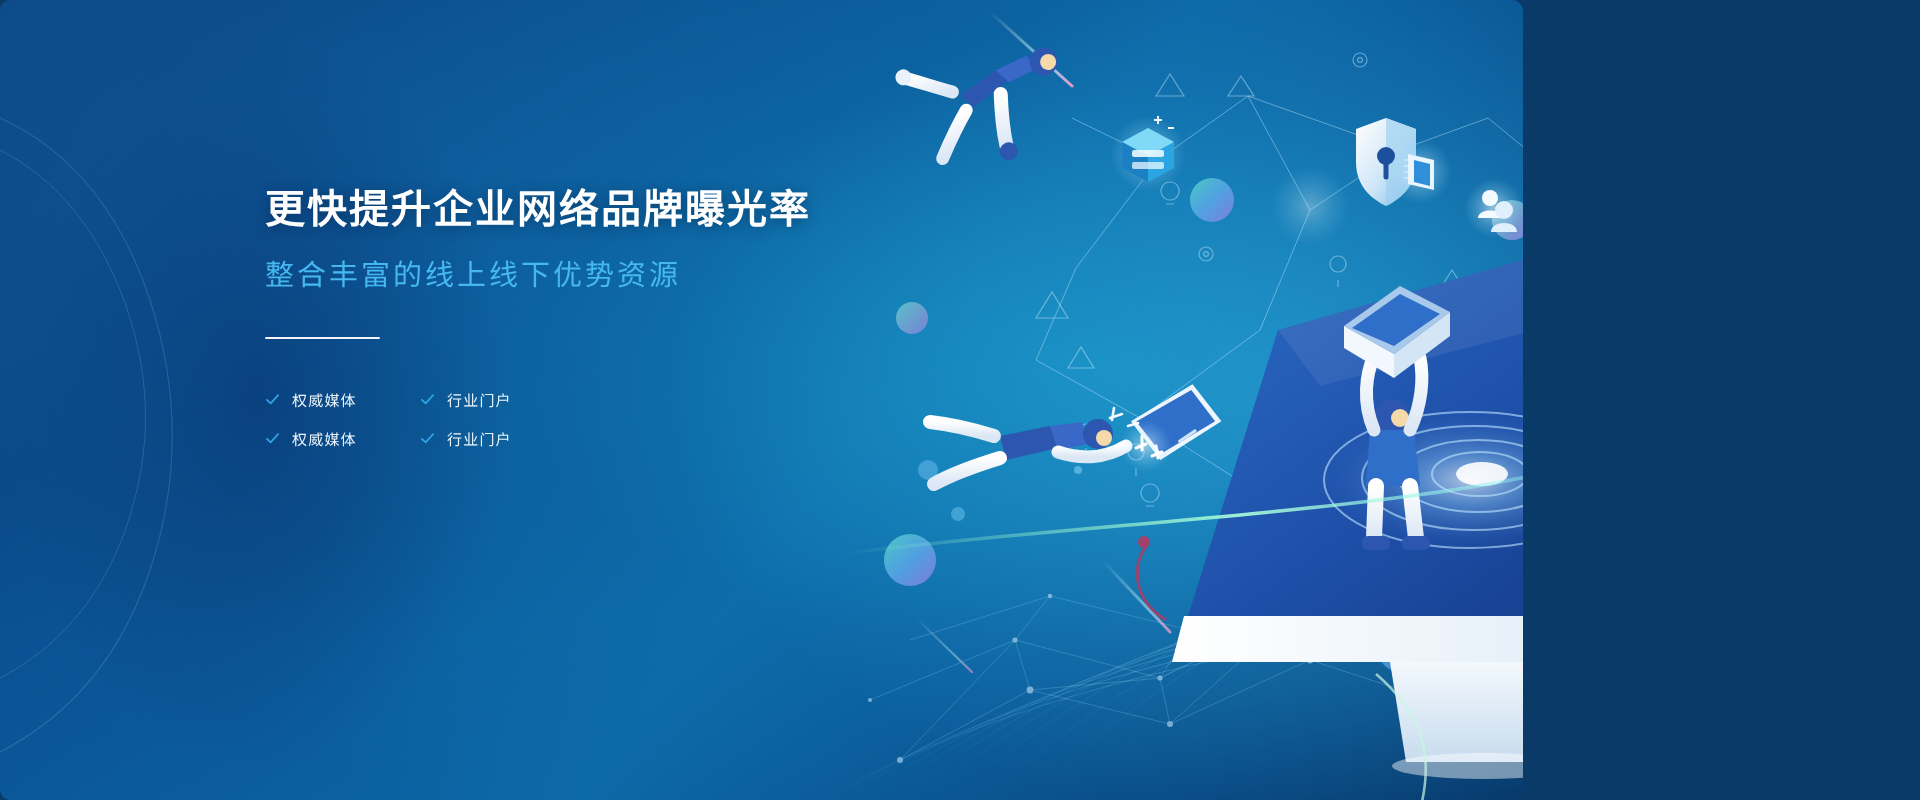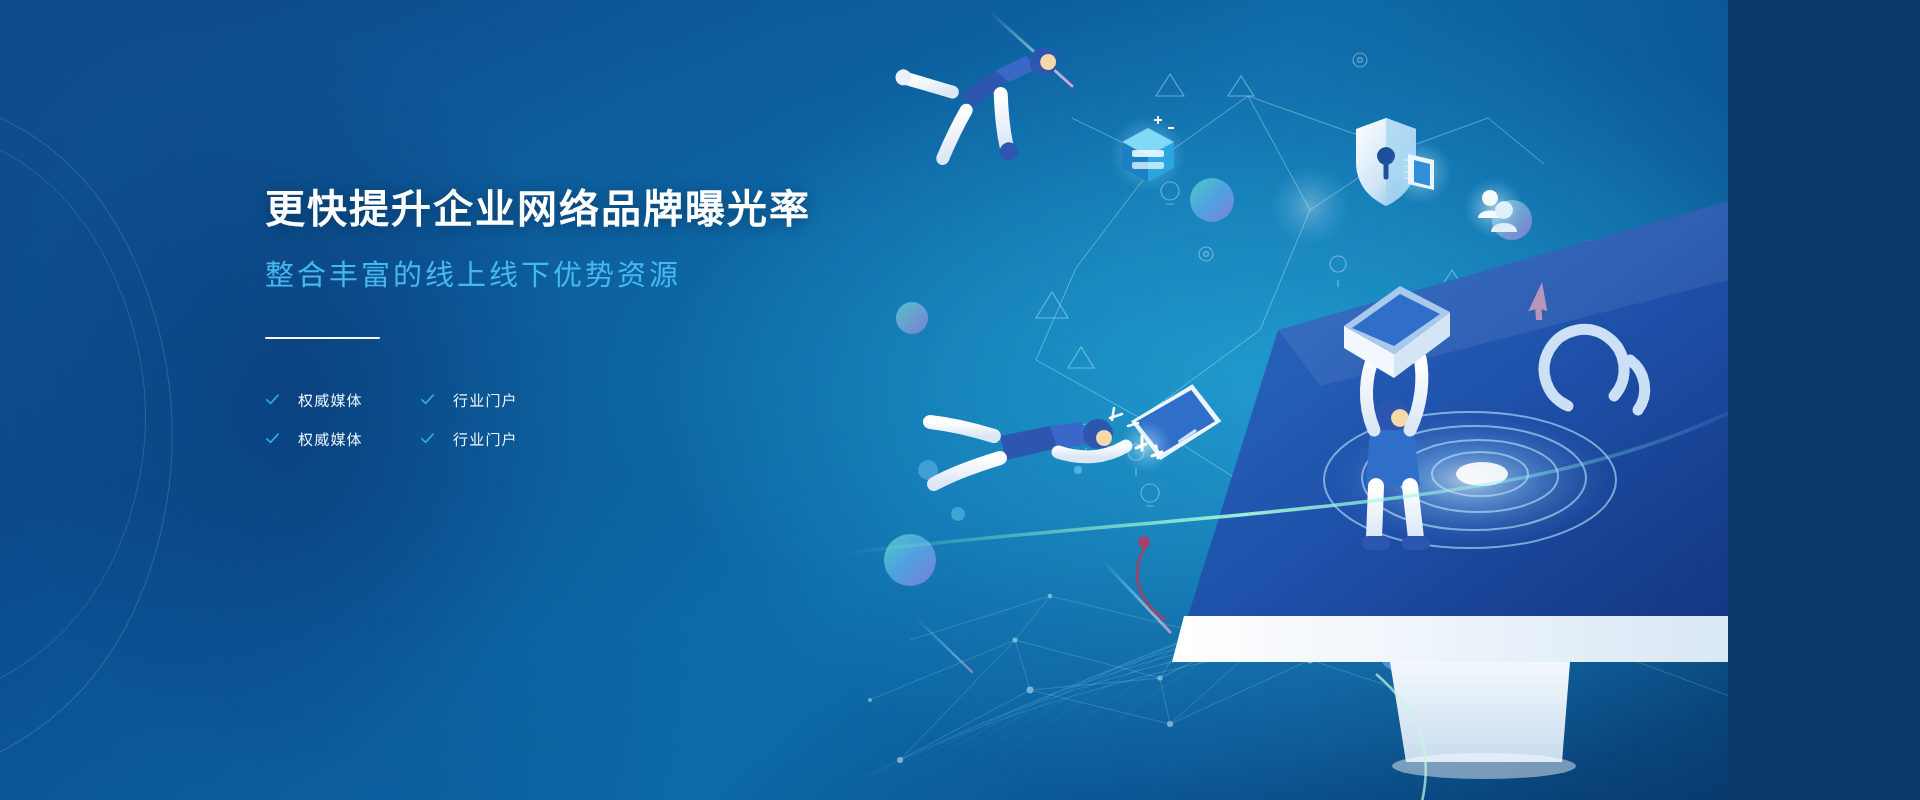--- a/index.html
+++ b/index.html
@@ -1,24 +1,25 @@
 <!DOCTYPE html>
 <html lang="zh-CN"><head>
 <meta charset="utf-8">
 <title>Banner</title>
 <style>
   html,body{margin:0;padding:0;background:#0a3a68;}
   *{box-sizing:border-box;}
   #stage{
-    position:relative;width:1728px;height:800px;overflow:hidden;
+    position:relative;width:1523px;height:800px;overflow:hidden;
     font-family:"Liberation Sans","DejaVu Sans",sans-serif;
     background:
       radial-gradient(120% 110% at 72% 46%, rgba(17,140,190,0.85) 0%, rgba(13,106,167,0.55) 32%, rgba(10,66,125,0.15) 62%, rgba(8,48,104,0) 80%),
       radial-gradient(90% 80% at 18% 18%, rgba(18,86,150,0.55) 0%, rgba(12,58,116,0.20) 55%, rgba(10,45,98,0) 78%),
       linear-gradient(128deg, #0b4c8c 0%, #0a4f91 18%, #0b5fa0 38%, #0d6fae 56%, #0a518f 74%, #083b72 88%, #06305f 100%);
+    border-radius: 11px;
   }
 
   
   .bg-layer{position:absolute;inset:0;pointer-events:none;}
   .vignette{
     position:absolute;inset:0;
     background:
       radial-gradient(140% 130% at 50% 50%, rgba(0,0,0,0) 52%, rgba(3,24,56,0.40) 100%);
   }
   .left-glow{
@@ -40,21 +41,21 @@
   .rule{
     margin-top:42px;width:115px;height:2px;background:#ffffff;opacity:.95;
     border-radius:2px;
   }
 
   .feature-grid{
     margin-top:50px;display:grid;
     grid-template-columns:155px auto;
     row-gap:18px;column-gap:0px;
   }
-  .feature-item{display:flex;align-items:center;gap:18px;}
+  .feature-item{display:flex;align-items:center;gap:12px;}
   .check{
     width:15px;height:15px;flex:0 0 auto;display:block;color:#2fa6e8;
   }
   .check svg{display:block;width:15px;height:15px;}
   .feature-label{
     color:#eaf4fb;font-size:15px;letter-spacing:1.2px;white-space:nowrap;
   }
 
   
   .illus{position:absolute;left:840px;top:0;width:1080px;height:800px;}

